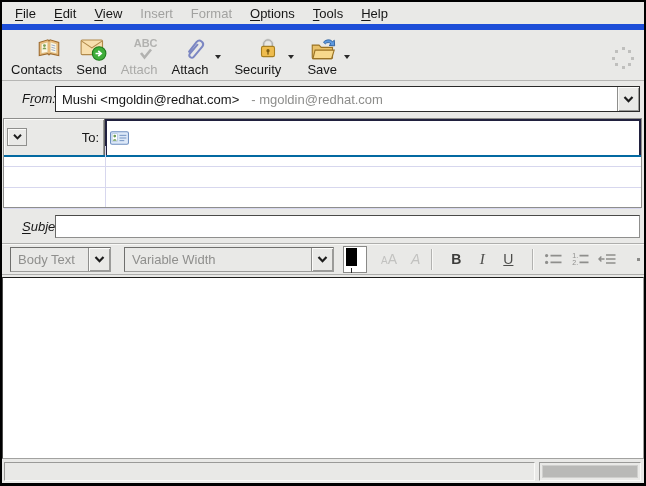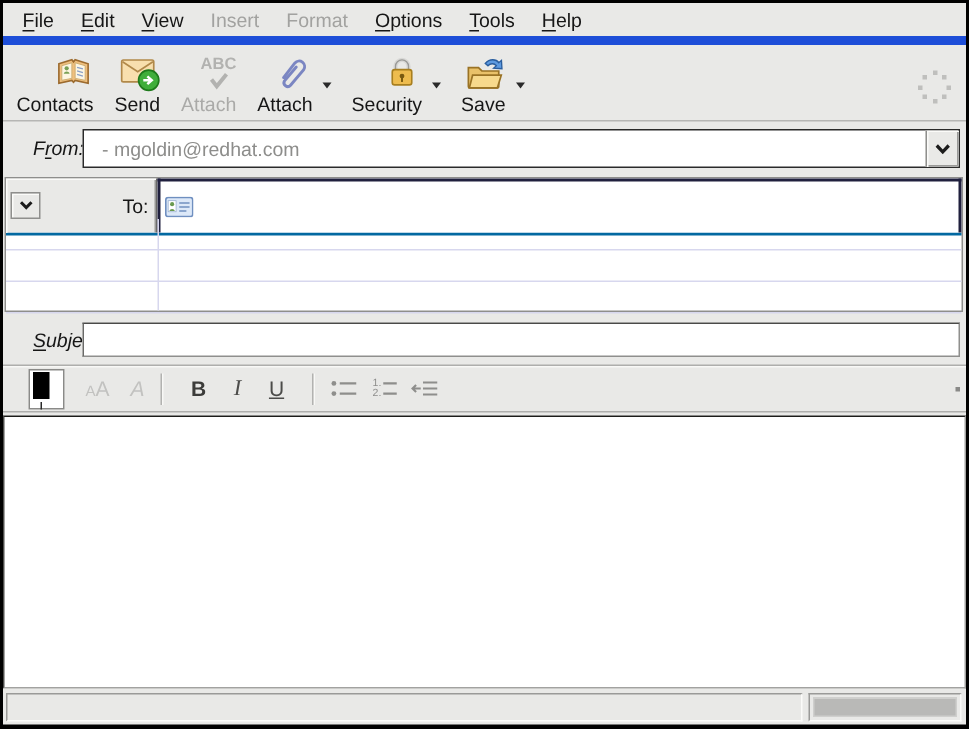--- a/index.html
+++ b/index.html
@@ -191,20 +191,21 @@
         <i style="left:0px;top:10px"></i>
         <i style="left:3px;top:16px"></i>
       <i style="left:10px;top:19px"></i>
         <i style="left:16px;top:16px"></i>
     </span>
   </div>
 
   <div class="from-row">
     <span class="hdr-label">F<u>r</u>om:</span>
     <div class="from-combo">
+      <span class="from-value">Mushi &lt;mgoldin@redhat.com&gt;</span>
       <span class="from-hint">- mgoldin@redhat.com</span>
       <span class="combo-btn">
         <svg width="11" height="7" viewBox="0 0 11 7">
           <path d="M1.5 1 L5.5 5.2 L9.5 1" fill="none" stroke="#1c1c1c" stroke-width="2.2"></path>
         </svg>
       </span>
     </div>
   </div>
 
   <div class="recipients">
@@ -234,20 +235,36 @@
       <div class="recip-vline"></div>
     </div>
   </div>
 
   <div class="subject-row">
     <span class="hdr-label"><u>S</u>ubject:</span>
     <input class="subject-input" type="text" value="" style="">
   </div>
 
   <div class="format-bar">
+    <div class="combo style-combo">
+      <span>Body Text</span>
+      <span class="combo-btn">
+        <svg width="11" height="7" viewBox="0 0 11 7">
+          <path d="M1.5 1 L5.5 5.2 L9.5 1" fill="none" stroke="#1c1c1c" stroke-width="2.2"></path>
+        </svg>
+      </span>
+    </div>
+    <div class="combo font-combo">
+      <span>Variable Width</span>
+      <span class="combo-btn">
+        <svg width="11" height="7" viewBox="0 0 11 7">
+          <path d="M1.5 1 L5.5 5.2 L9.5 1" fill="none" stroke="#1c1c1c" stroke-width="2.2"></path>
+        </svg>
+      </span>
+    </div>
 
     <span class="color-btn">
       <span class="color-swatch"></span>
       <span class="color-tick"></span>
     </span>
 
     <span class="size-btn"><span class="a-sm">A</span><span class="a-lg">A</span></span>
     <span class="size-btn"><span class="a-lg" style="font-style:italic;">A</span></span>
 
     <span class="fmt-sep"></span>

